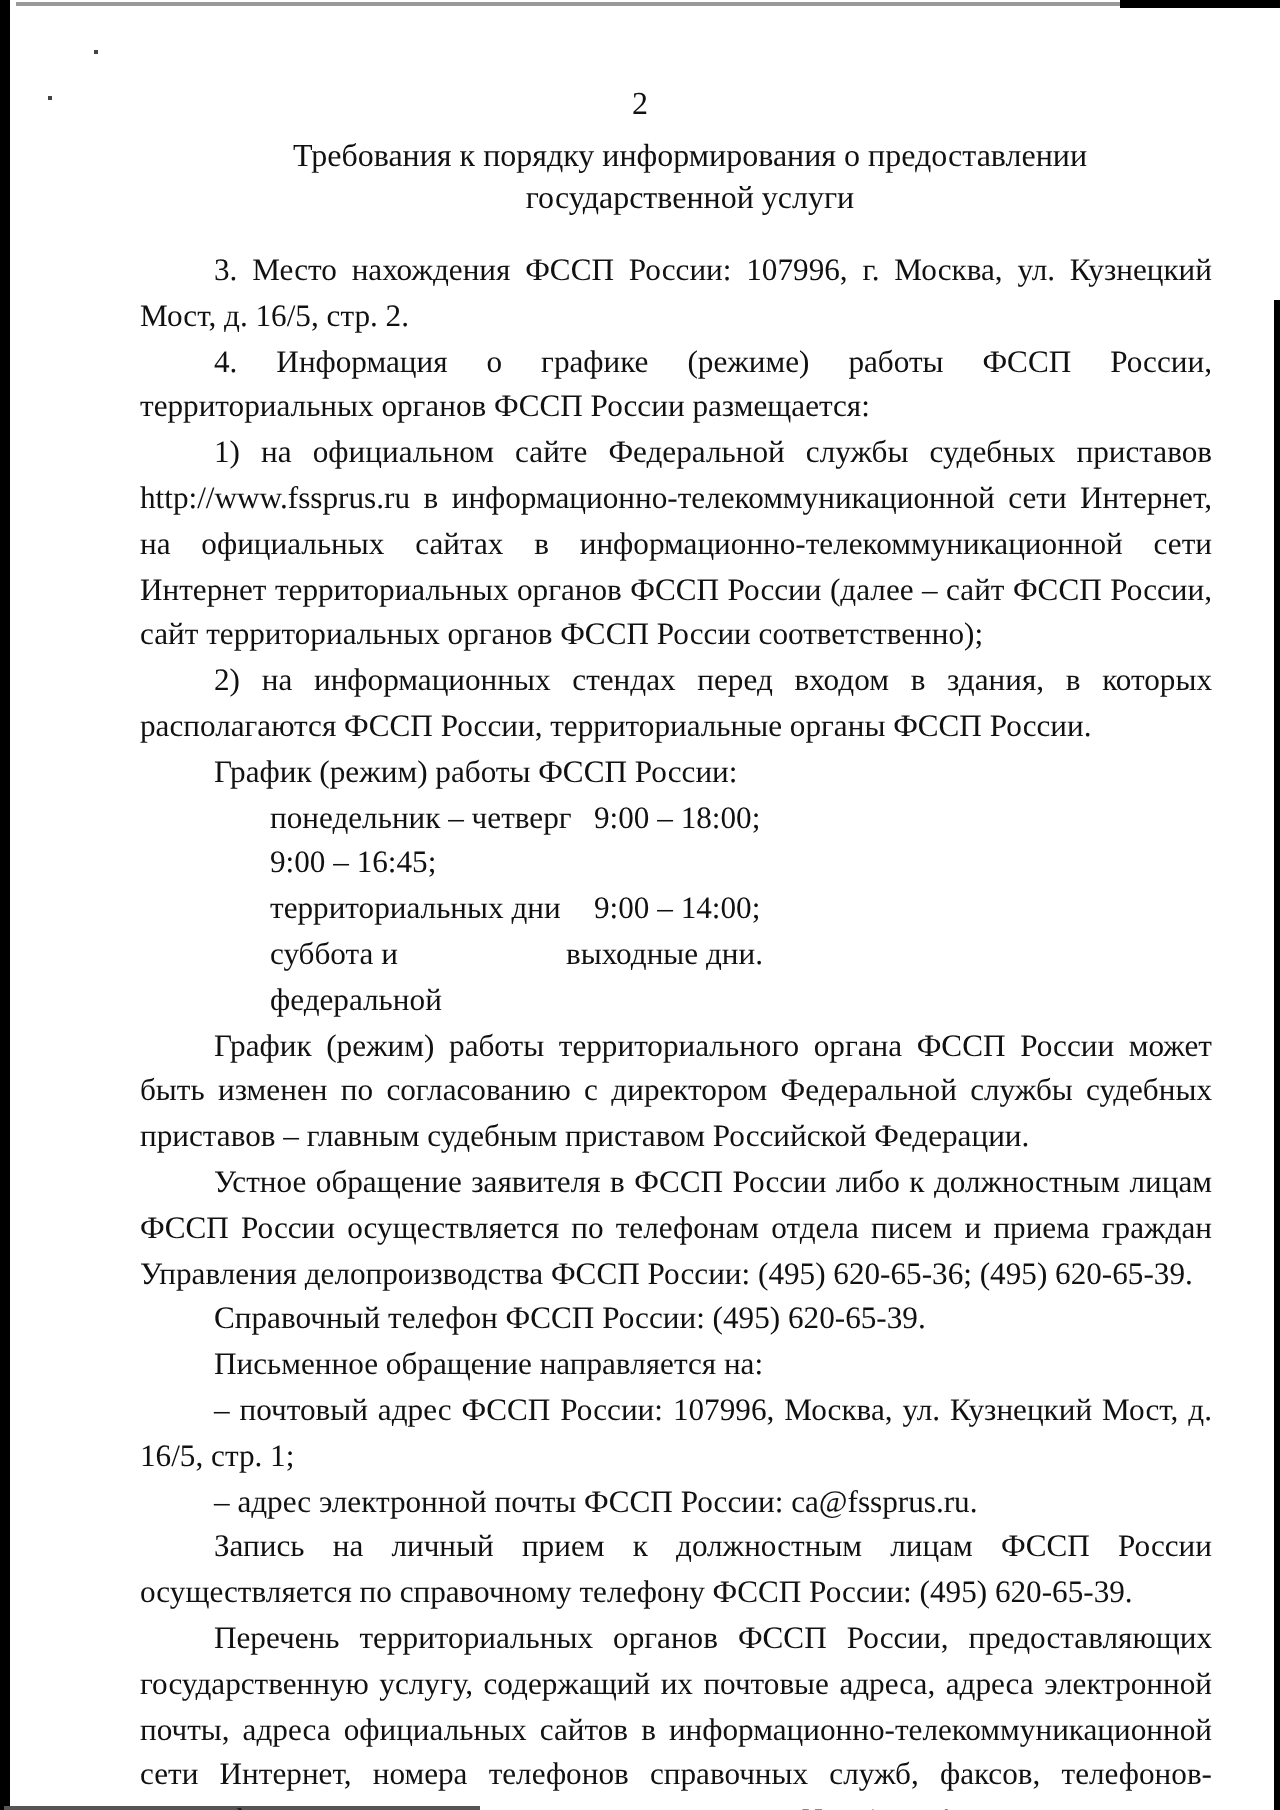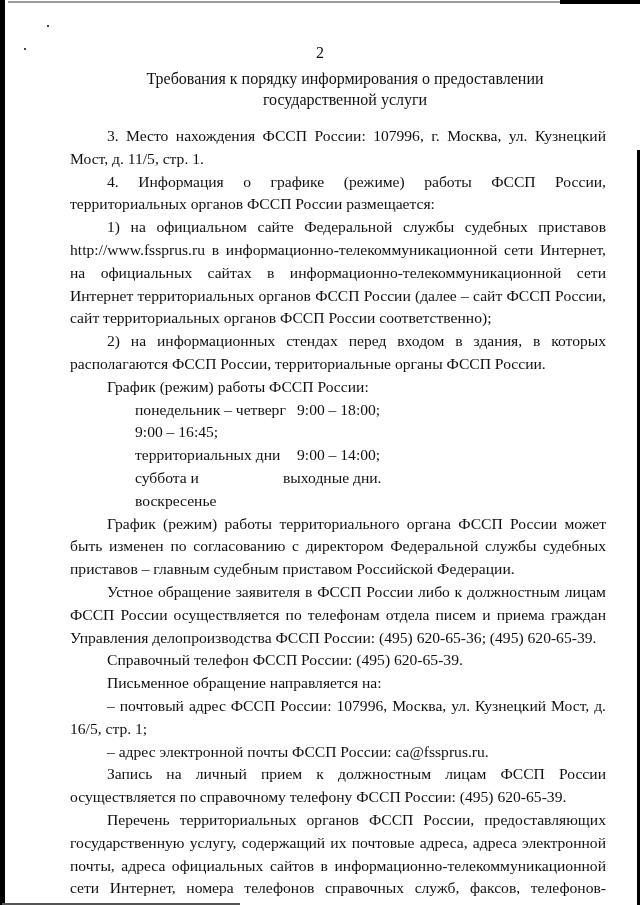--- a/index.html
+++ b/index.html
@@ -36,39 +36,39 @@
 <div class="speck" style="left:24px;top:48px"></div>
 
 <div class="page-number">2</div>
 
 <div class="title">
   <div>Требования к порядку информирования о предоставлении</div>
   <div>государственной услуги</div>
 </div>
 
 <div class="body">
-  <p class="p ind">3. Место нахождения ФССП России: 107996, г. Москва, ул. Кузнецкий Мост, д. 11/5, стр. 1.</p>
+  <p class="p ind">3. Место нахождения ФССП России: 107996, г. Москва, ул. Кузнецкий Мост, д. 16/5, стр. 2.</p>
   <p class="p ind">4. Информация о графике (режиме) работы ФССП России, территориальных органов ФССП России размещается:</p>
   <p class="p ind">1) на официальном сайте Федеральной службы судебных приставов http://www.fssprus.ru в информационно-телекоммуникационной сети Интернет, на официальных сайтах в информационно-телекоммуникационной сети Интернет территориальных органов ФССП России (далее – сайт ФССП России, сайт территориальных органов ФССП России соответственно);</p>
   <p class="p ind">2) на информационных стендах перед входом в здания, в которых располагаются ФССП России, территориальные органы ФССП России.</p>
   <p class="p ind">График (режим) работы ФССП России:</p>
   <div class="sched">
     <div class="sched-row">
       <span class="sched-day">понедельник – четверг</span>
       <span class="sched-time">9:00 – 18:00;</span>
     </div>
     <div class="sched-row">
       <span class="sched-time">9:00 – 16:45;</span>
     </div>
     <div class="sched-row">
       <span class="sched-day">территориальных дни</span>
       <span class="sched-time">9:00 – 14:00;</span>
     </div>
     <div class="sched-row">
-      <span class="sched-day" style="width:148px">суббота и воскресенье</span>
+      <span class="sched-day" style="width:148px">суббота и федеральной</span>
       <span class="sched-time">выходные дни.</span>
     </div>
   </div>
   <p class="p ind">График (режим) работы территориального органа ФССП России может быть изменен по согласованию с директором Федеральной службы судебных приставов – главным судебным приставом Российской Федерации.</p>
   <p class="p ind">Устное обращение заявителя в ФССП России либо к должностным лицам ФССП России осуществляется по телефонам отдела писем и приема граждан Управления делопроизводства ФССП России: (495) 620-65-36; (495) 620-65-39.</p>
   <p class="p ind">Справочный телефон ФССП России: (495) 620-65-39.</p>
   <p class="p ind">Письменное обращение направляется на:</p>
   <p class="p ind">– почтовый адрес ФССП России: 107996, Москва, ул. Кузнецкий Мост, д. 16/5, стр. 1;</p>
   <p class="p ind">– адрес электронной почты ФССП России: ca@fssprus.ru.</p>
   <p class="p ind">Запись на личный прием к должностным лицам ФССП России осуществляется по справочному телефону ФССП России: (495) 620-65-39.</p>

